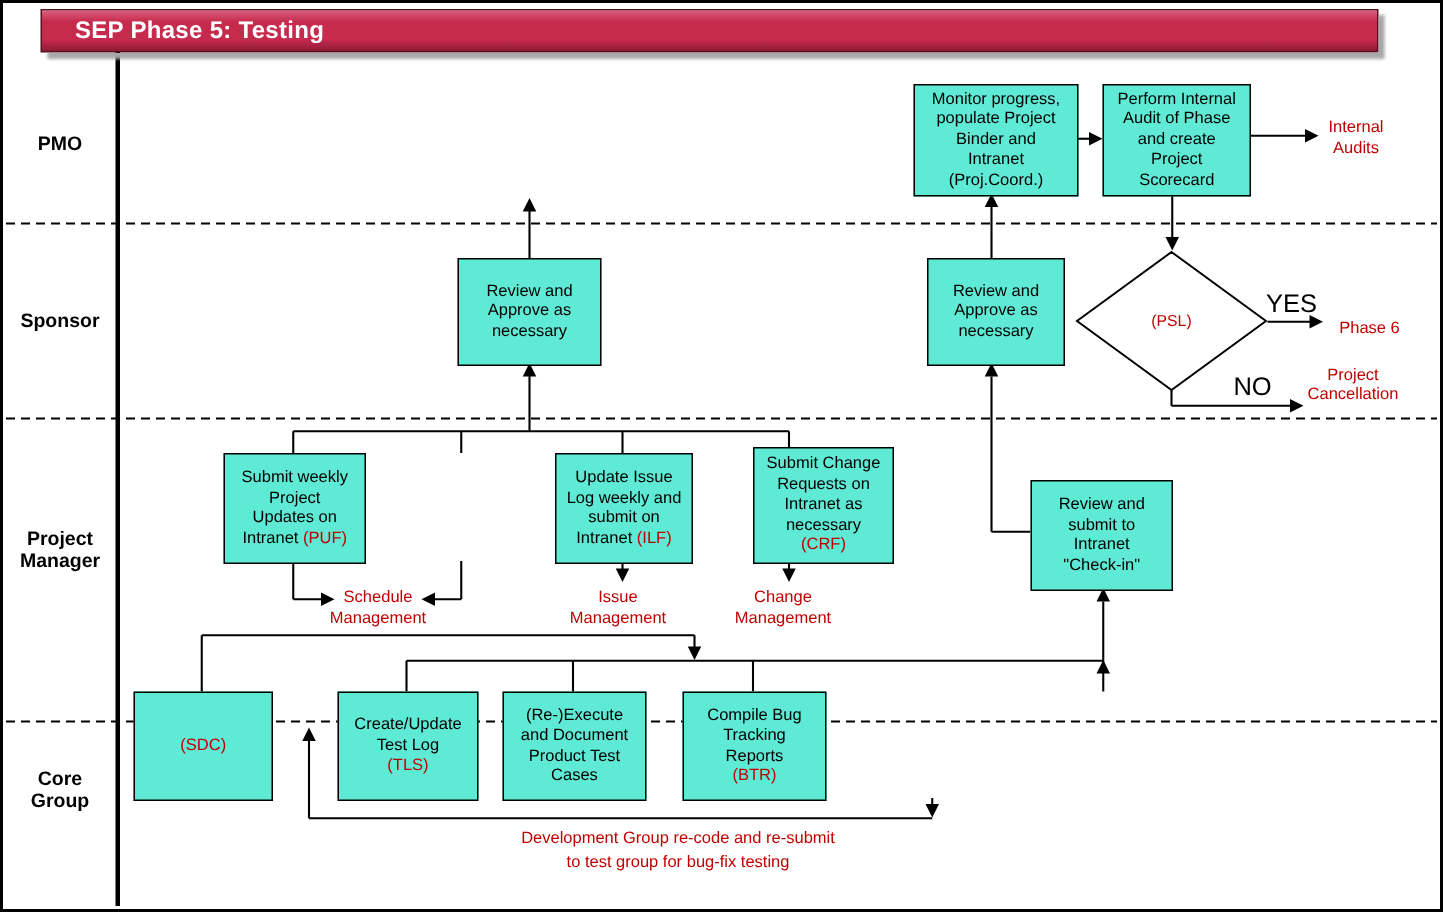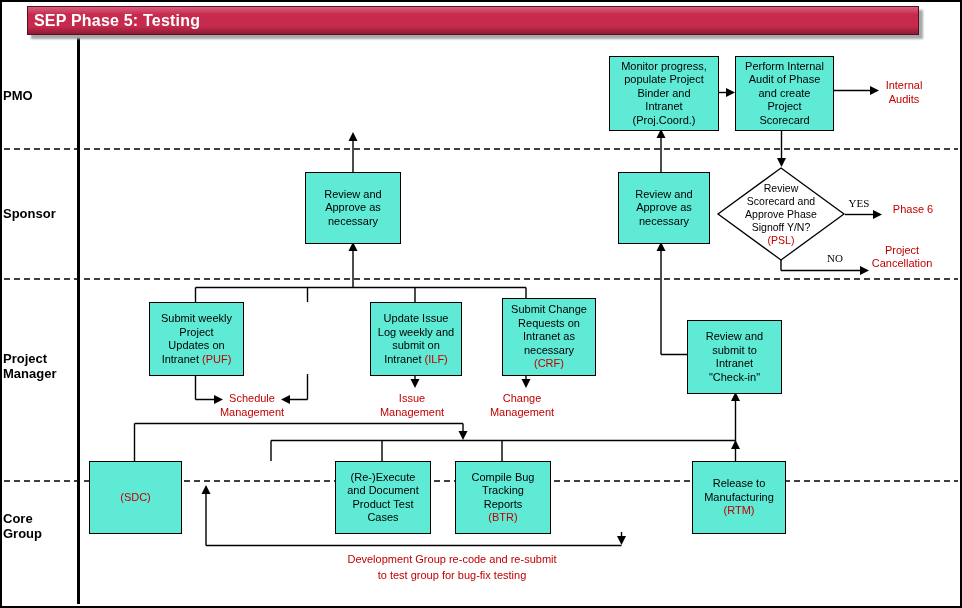--- a/index.html
+++ b/index.html
@@ -3,32 +3,32 @@
 <meta charset="utf-8">
 <style>
   html,body{margin:0;padding:0;background:#fff;}
   #page{position:relative;width:962px;height:608px;border:2px solid #000;box-sizing:border-box;
         background:#fff;font-family:"Liberation Sans",sans-serif;overflow:hidden;}
   #wires{position:absolute;left:0;top:0;width:958px;height:604px;z-index:1;}
   .banner{position:absolute;left:25px;top:4px;width:890px;height:27px;z-index:3;
           background:linear-gradient(#da5f7d 0%,#c62a4d 28%,#c62a4d 72%,#8e1b37 100%);
           border:1px solid #55101f;box-shadow:4px 4px 2px #a8a8a8;
           display:flex;align-items:center;}
-  .banner .t{color:#fff;font-weight:bold;font-size:16px;padding-left:6px;letter-spacing:.2px;}
-  .lane-label{position:absolute;left:1px;width:74px;font-weight:bold;
+  .banner .t{color:#fff;font-weight:bold;font-size:16px;padding-left:22px;letter-spacing:.2px;}
+  .lane-label{position:absolute;left:1px;width:74px;text-align:center;font-weight:bold;
           font-size:13px;line-height:15px;color:#000;white-space:pre-line;z-index:2;}
   .box{position:absolute;background:#5eead4;border:1px solid #000;z-index:2;
        display:flex;align-items:center;justify-content:center;}
   .box .txt{font-size:11px;line-height:13.5px;text-align:center;white-space:pre-line;color:#000;}
   .red{color:#c00000;}
   .dtxt{position:absolute;z-index:2;display:flex;align-items:center;justify-content:center;}
   .dtxt .txt{font-size:10.5px;line-height:13px;text-align:center;white-space:pre-line;color:#000;}
   .ann{position:absolute;z-index:2;font-size:11px;line-height:14px;text-align:center;
        white-space:pre-line;color:#c00000;}
-  .ann.black{color:#000;font-size:11px;font-family:Liberation Serif, serif;}
+  .ann.black{color:#000;font-size:17px;}
 </style>
 </head>
 <body>
 
 <div id="page">
 
   <svg id="wires" viewBox="0 0 958 604">
     <g stroke="#000" stroke-width="1.3" fill="none">
       <path d="M2 147 H956" stroke-dasharray="6 4"></path>
       <path d="M2 277 H956" stroke-dasharray="6 4"></path>
@@ -107,25 +107,21 @@
       <div class="txt"><span>Review and
 Approve as
 necessary</span></div>
     </div>
   <div class="box" style="left:616px;top:170px;width:90px;height:70px">
       <div class="txt"><span>Review and
 Approve as
 necessary</span></div>
     </div>
   <div class="dtxt" style="left:722px;top:176px;width:114px;height:72px">
-      <div class="txt"><span>Review
-Scorecard and
-Approve Phase
-Signoff Y/N?
-</span><span class="red">(PSL)</span></div>
+      <div class="txt"><span class="red">(PSL)</span></div>
     </div>
 
   <div class="box" style="left:147px;top:300px;width:93px;height:72px">
       <div class="txt"><span>Submit weekly
 Project
 Updates on
 Intranet </span><span class="red">(PUF)</span></div>
     </div>
   <div class="box" style="left:368px;top:300px;width:90px;height:72px">
       <div class="txt"><span>Update Issue
@@ -143,47 +139,47 @@
   <div class="box" style="left:685px;top:318px;width:93px;height:72px">
       <div class="txt"><span>Review and
 submit to
 Intranet
 "Check-in"</span></div>
     </div>
 
   <div class="box" style="left:87px;top:459px;width:91px;height:71px">
       <div class="txt"><span class="red">(SDC)</span></div>
     </div>
+  <div class="box" style="left:223px;top:459px;width:92px;height:71px">
+      <div class="txt"><span>Create/Update
+Test Log
+</span><span class="red">(TLS)</span></div>
+    </div>
   <div class="box" style="left:333px;top:459px;width:94px;height:71px">
       <div class="txt"><span>(Re-)Execute
 and Document
 Product Test
 Cases</span></div>
     </div>
   <div class="box" style="left:453px;top:459px;width:94px;height:71px">
       <div class="txt"><span>Compile Bug
 Tracking
 Reports
 </span><span class="red">(BTR)</span></div>
     </div>
-  <div class="box" style="left:690px;top:459px;width:92px;height:71px">
-      <div class="txt"><span>Release to
-Manufacturing
-</span><span class="red">(RTM)</span></div>
-    </div>
 
   <div class="ann" style="left:205px;top:389px;width:90px">Schedule
 Management</div>
   <div class="ann" style="left:365px;top:389px;width:90px">Issue
 Management</div>
   <div class="ann" style="left:475px;top:389px;width:90px">Change
 Management</div>
   <div class="ann" style="left:872px;top:76px;width:60px">Internal
 Audits</div>
   <div class="ann black" style="left:842px;top:194px;width:30px">YES</div>
-  <div class="ann" style="left:884px;top:200px;width:54px">Phase 6</div>
+  <div class="ann" style="left:884px;top:210px;width:54px">Phase 6</div>
   <div class="ann black" style="left:818px;top:249px;width:30px">NO</div>
   <div class="ann" style="left:860px;top:242px;width:80px;line-height:13px">Project
 Cancellation</div>
   <div class="ann" style="left:200px;top:549px;width:500px;line-height:16px">Development Group re-code and re-submit
 to test group for bug-fix testing</div>
 
 </div>
 
 </body></html>

